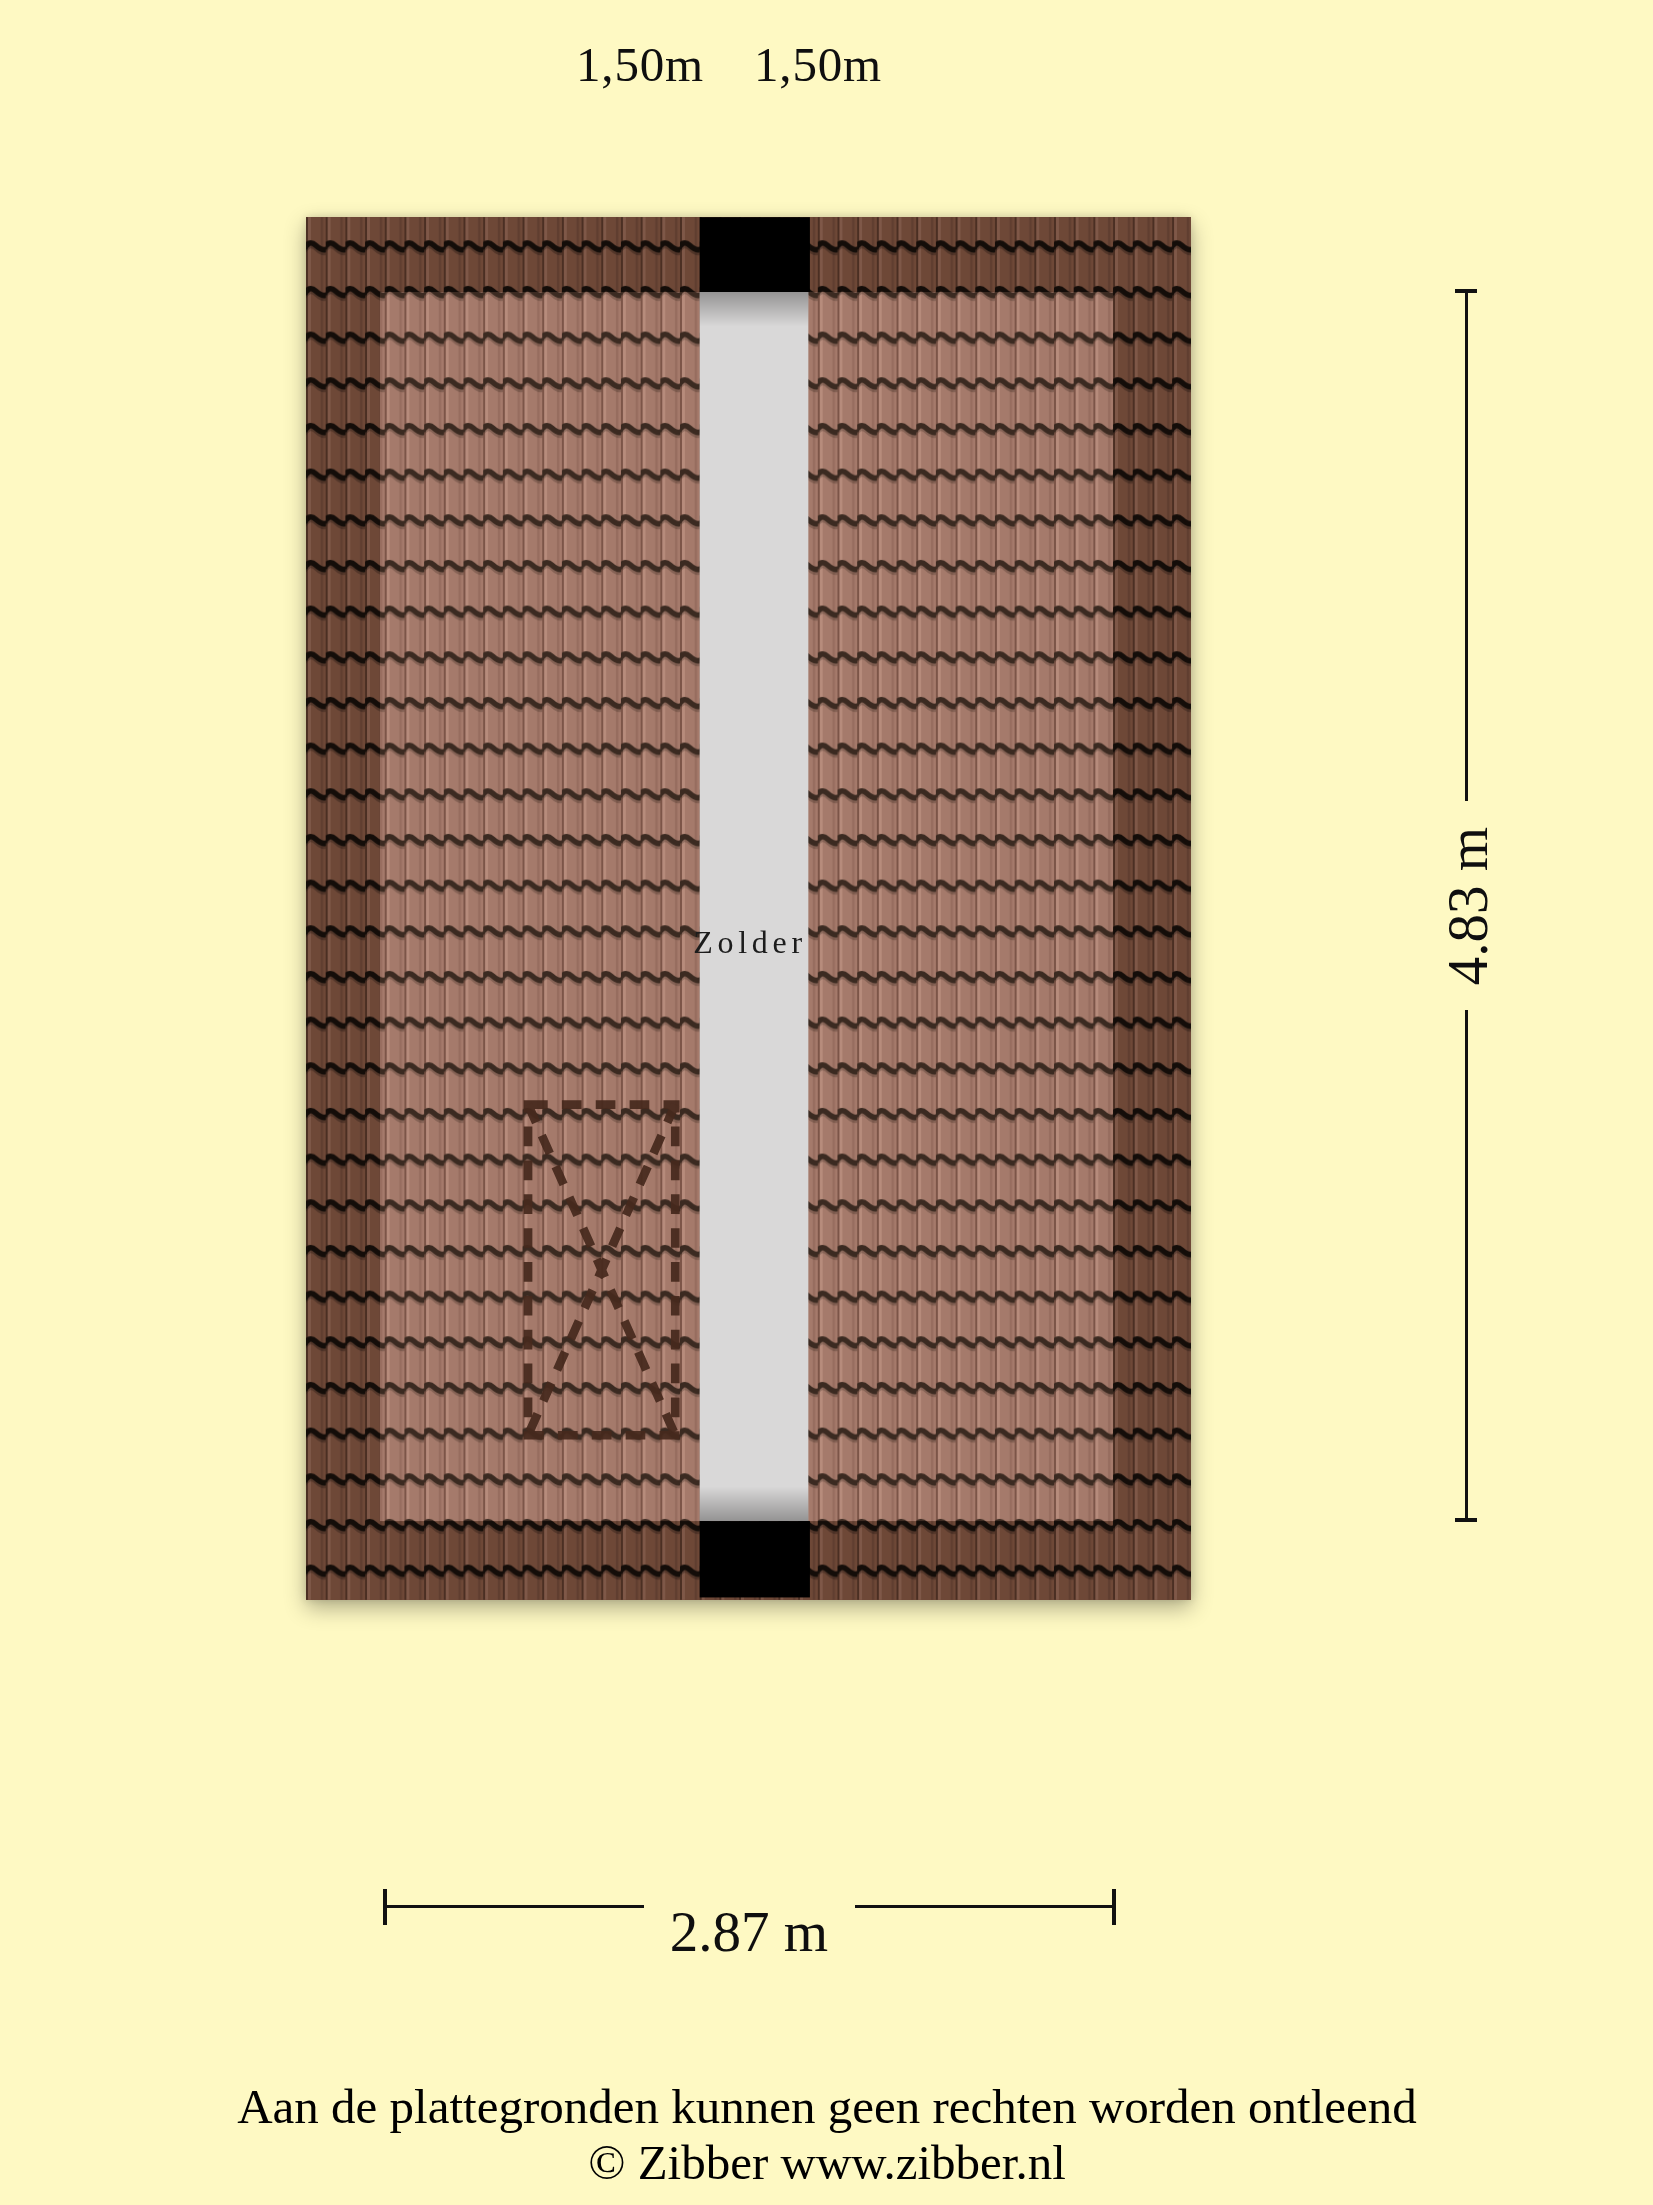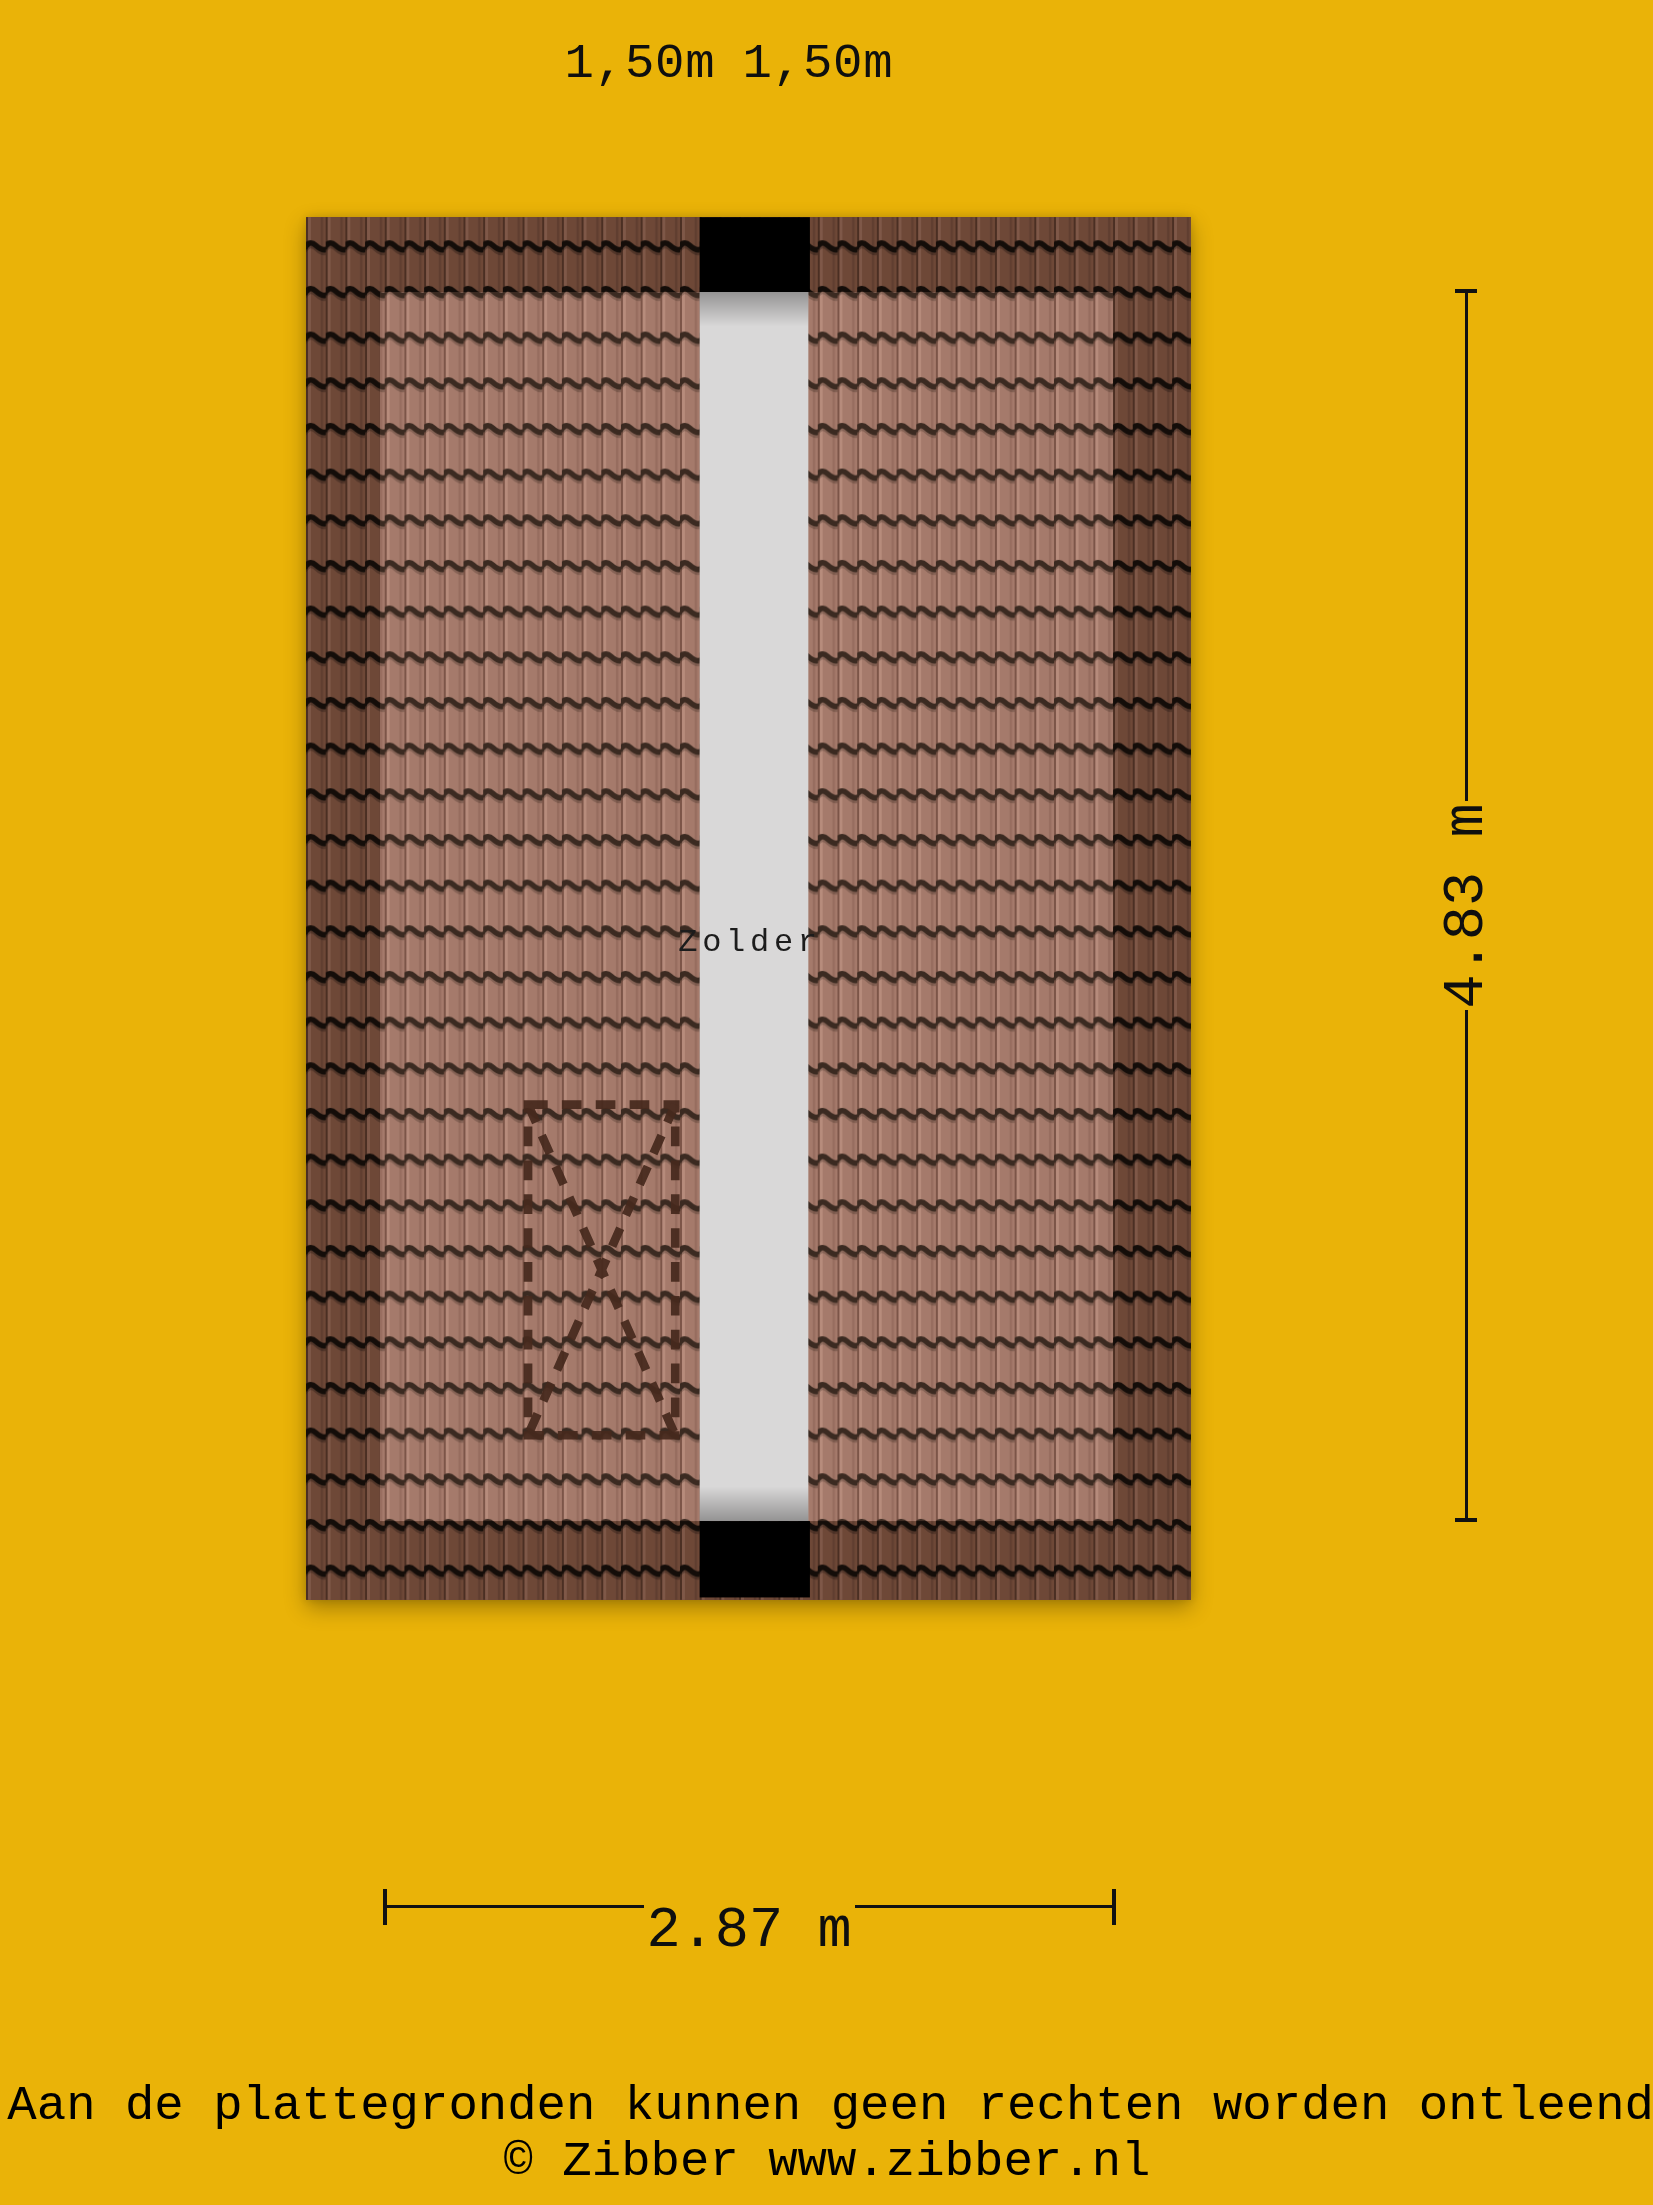--- a/index.html
+++ b/index.html
@@ -1,21 +1,21 @@
 <!DOCTYPE html>
 <html style="font-size:12.6px"><head>
 <meta charset="utf-8">
 <style>
   html,body{margin:0;padding:0;background:#ffffff;}
   .canvas{
     position:relative;
     width:1654px;height:2205px;
-    background:#eab308;
+    background:#fef9c3;
     overflow:hidden;
-    font-family:Liberation Mono, monospace;
+    font-family:Liberation Serif, serif;
     color:#111111;
   }
   
   .roof{
     position:absolute;left:306px;top:217px;width:885px;height:1383px;
     box-shadow:0 7.9px 20.5px rgba(0,0,0,0.30), 0 0 7.9px rgba(0,0,0,0.12);
     background:#6e4837;
   }
   .roof svg{display:block;}
   
@@ -50,21 +50,21 @@
   .hline-a{left:386px;top:1905px;width:258px;height:3.2px;}
   .hline-b{left:855px;top:1905px;width:258px;height:3.2px;}
   .htick-left{left:383px;top:1889px;width:3.9px;height:36px;}
   .htick-right{left:1112px;top:1889px;width:3.9px;height:36px;}
   .hdim-label{left:749px;top:1907px;margin-top:24px;}
   
   .footer-line{
     position:absolute;left:0;width:1654px;text-align:center;
     font-size:49px;color:#000000;white-space:nowrap;
   }
-  .footer-line.disclaimer{top:2078px;text-align:right;}
+  .footer-line.disclaimer{top:2078px;}
   .footer-line.copyright{top:2134px;}
 </style>
 </head>
 <body>
 
 <div class="canvas">
 
   <div class="top-label first">1,50m</div>
   <div class="top-label second">1,50m</div>
 

